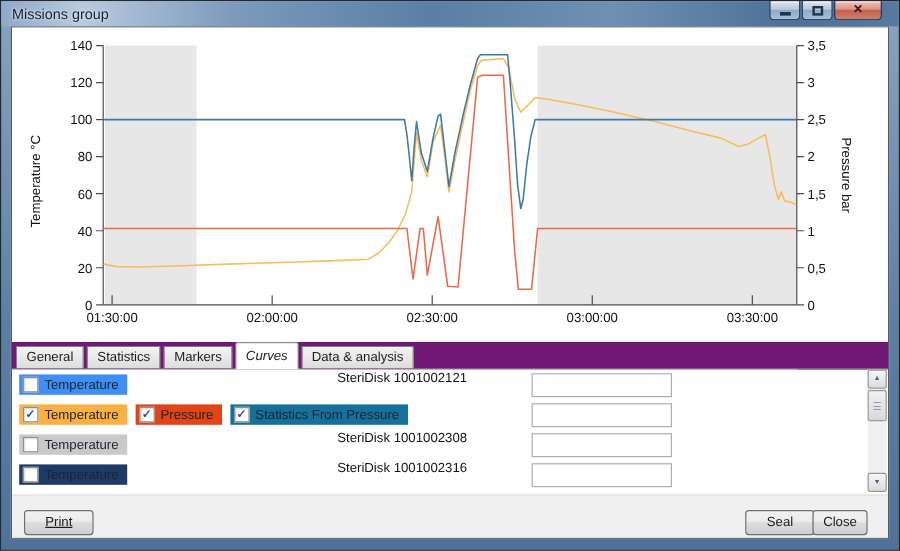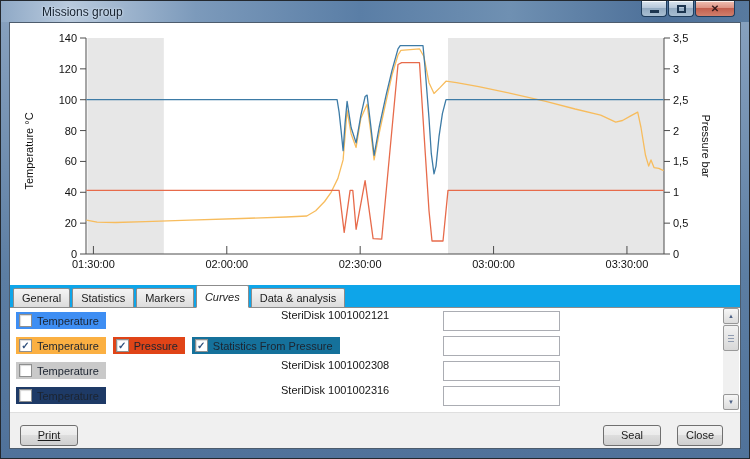--- a/index.html
+++ b/index.html
@@ -11,21 +11,21 @@
   }
   .window {
     position:relative; width:750px; height:459px;
     border:1px solid #23282e;
     background:linear-gradient(180deg,#8aa3c0 0%,#7491b2 30%,#5c7ea3 60%,#50729a 100%);
     box-shadow:inset 0 1px 0 rgba(255,255,255,.45);
   }
   .titlebar {
     position:absolute; left:0; top:0; right:0; height:21px;
     background:linear-gradient(90deg,#8fa9c6 0%,#b9cadd 9%,#7c9abb 26%,#5a7ea6 48%,#6f90b2 68%,#4d7099 88%,#587a9f 100%);
-    display:flex; align-items:center;padding-left:32px;
+    display:flex; align-items:center;
   }
   .title-text {
     margin-left:9px; font-size:12px; color:#14202e;
     text-shadow:0 0 3px #d7e4f2, 0 0 2px #d7e4f2;
   }
   .winbtns { position:absolute; right:14px; top:0; display:flex; }
   .winbtn {
     height:16px; border:1px solid #1e3c5c; border-top:none;
     border-radius:0 0 4px 4px; display:flex; align-items:center; justify-content:center;
     background:linear-gradient(180deg,#dbe6f0 0%,#b7c8da 45%,#93abc2 50%,#a9bed2 100%);
@@ -43,21 +43,21 @@
   .frame {
     position:absolute; left:8px; right:8px; top:21px; bottom:9px;
     background:#ffffff; border:1px solid #4d5c6d;
   }
   .chart-wrap { position:absolute; left:0; top:0; width:730px; height:258px; background:#fff; }
   svg text { font-family:"Liberation Sans", sans-serif; font-size:11px; fill:#111; }
 
   .tabstrip {
     position:absolute; left:0; top:262px; width:730px; height:23px;
     display:flex; align-items:flex-end; padding-left:3px;
-    border-bottom:1px solid #8c8c8c; background:#0ea5e9;
+    border-bottom:1px solid #8c8c8c; background:#701a75;
   }
   .tab {
     font-size:11px; color:#1b1b1b; padding:0 8px; height:19px; line-height:18px;
     background:linear-gradient(180deg,#f4f4f4 0%,#e9e9e9 50%,#dcdcdc 100%);
     border:1px solid #8c8c8c; border-bottom:none; border-radius:2px 2px 0 0;
     margin-right:2px; cursor:default; white-space:nowrap;
   }
   .tab.active {
     background:#ffffff; height:23px; line-height:22px; margin-bottom:-1px;
     border-bottom:1px solid #ffffff; position:relative; z-index:2;font-style:italic;
@@ -102,21 +102,21 @@
   .footer {
     position:absolute; left:0; top:389px; width:730px; height:36px;
     background:#f0f0f0; border-top:1px solid #dfdfdf;
   }
   .btn {
     position:absolute; top:12px; height:21px; font-size:11px; color:#1b1b1b;
     background:linear-gradient(180deg,#f2f2f2 0%,#ebebeb 45%,#dddddd 50%,#cfcfcf 100%);
     border:1px solid #707070; border-radius:3px; text-align:center; line-height:19px; cursor:default;
   }
   .btn-print { left:10px; width:58px;text-decoration:underline; }
-  .btn-seal  { left:593px; width:58px; }
+  .btn-seal  { left:611px; width:58px; }
   .btn-close { left:667px; width:46px; }
 </style>
 </head>
 <body>
 
 <div class="window">
 
   <div class="titlebar">
     <span class="title-text">Missions group</span>
     <div class="winbtns">

